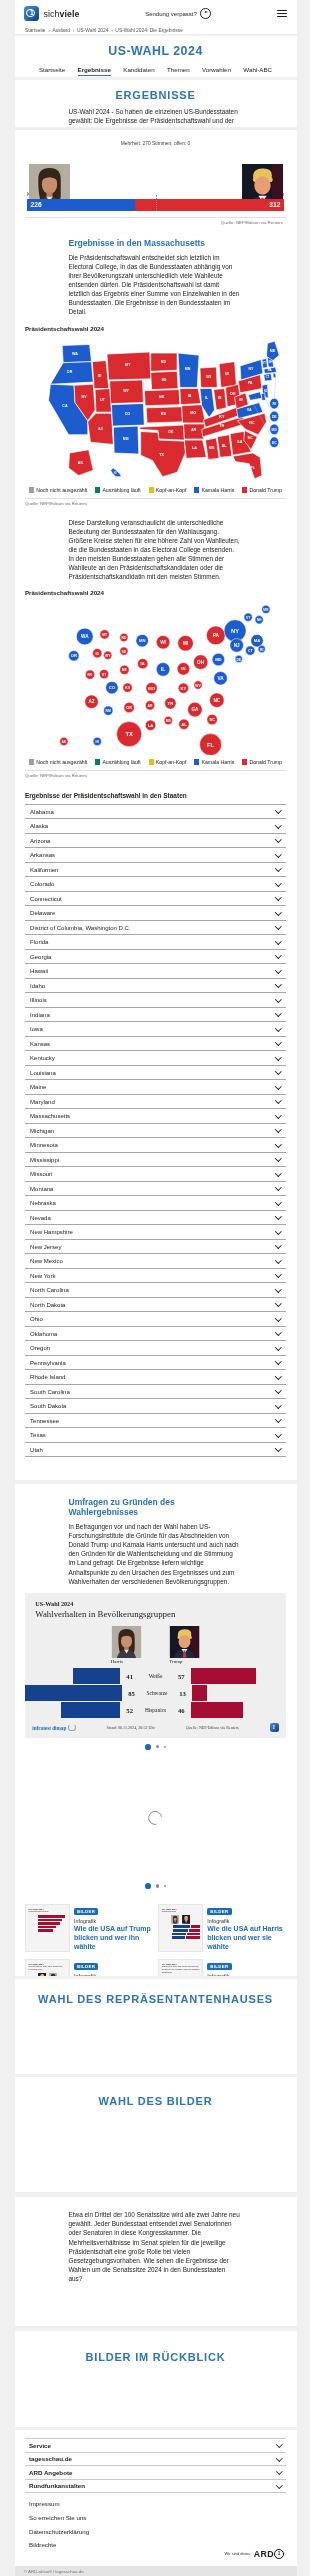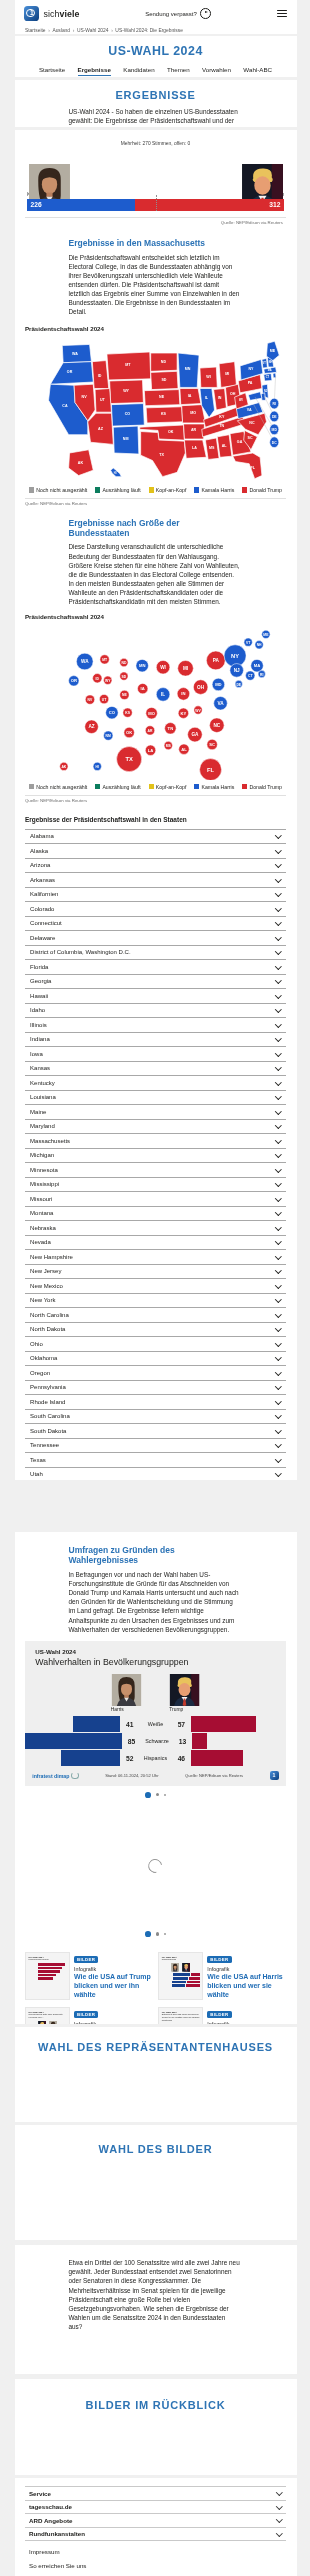--- a/index.html
+++ b/index.html
@@ -57,22 +57,22 @@
   svg polygon{stroke:#fff;stroke-width:1.4;}
   svg .co-line{stroke:#bbb;stroke-width:.8;fill:none;}
   svg text.bub{fill:#fff;font-weight:bold;text-anchor:middle;pointer-events:none;}
   svg text.co-t{fill:#fff;font-size:7.5px;font-weight:bold;text-anchor:middle;pointer-events:none;}
   
   .acc-title{font-size:6.5px;font-weight:bold;margin:0 0 5.2px 10.4px;}
   .acc{margin:0 10.4px;border-bottom:0.5px solid #a8a8a8;}
   .acc-row{height:13.5px;display:flex;align-items:center;justify-content:space-between;border-top:0.5px solid #a8a8a8;padding:0 5.2px;font-size:6px;cursor:pointer;}
   .chev{width:3.6px;height:3.6px;border-right:0.8px solid #1d1d1b;border-bottom:0.8px solid #1d1d1b;transform:rotate(45deg);margin-top:-2.1px;}
   
-  .polls{height:492px;margin-top:48px;}
-  .chartbox{margin:7.3px 10.4px 0 10.4px;background:#efefef;padding:7.3px 0 5.2px 0;}
+  .polls{height:492px;}
+  .chartbox{margin:7.3px 10.4px 0 10.4px;background:#efefef;padding:7.3px 0 5.2px 0;font-family:Liberation Serif, serif;}
   .cb-kicker{font-size:6.2px;font-weight:bold;margin-left:10.4px;}
   .cb-title{font-size:8.8px;margin:2.1px 0 0 10.4px;}
   .cb-photos{display:flex;justify-content:center;gap:27.5px;margin-top:6.2px;}
   .cb-photos .col{width:31px;}
   .cb-photos svg{width:31px;height:32px;display:block;}
   .cb-photos .pl{font-size:4.9px;margin-top:1.6px;}
   .demo-rows{margin-top:4.1px;}
   .demo-row{display:flex;align-items:center;height:15.5px;margin-bottom:1.6px;}
   .dr-left{width:103px;display:flex;justify-content:flex-end;}
   .dr-right{width:103px;}
@@ -335,21 +335,20 @@
       </span>
       <span class="leg-item">
         <i style="background: rgb(217, 43, 47);"></i>
         <span>Donald Trump</span>
       </span>
     </div>
   <div class="rule" style="margin-top:5.2px;"></div>
   <div class="src" style="margin:2.1px 0 0 10.4px;">Quelle: NEP/Edison via Reuters</div>
 
   <div class="txtcol" style="margin-top:11.4px;">
-    <div class="sub-h">Ergebnisse nach Größe der Bundesstaaten</div>
     <p class="para" style="margin-top:4.7px;">Diese Darstellung veranschaulicht die unterschiedliche Bedeutung der Bundesstaaten für den Wahlausgang. Größere Kreise stehen für eine höhere Zahl von Wahlleuten, die die Bundesstaaten in das Electoral College entsenden. In den meisten Bundesstaaten gehen alle Stimmen der Wahlleute an den Präsidentschaftskandidaten oder die Präsidentschaftskandidatin mit den meisten Stimmen.</p>
   </div>
   <div class="chart-lbl" style="margin-top:7.3px;">Präsidentschaftswahl 2024</div>
 
   <svg id="usbubbles" width="231" height="154" viewBox="0 0 440 295" style="display:block;margin:5.2px 0 0 31px;">
       <circle cx="420" cy="16" r="8" fill="#1d5ccd" stroke="#fff" stroke-width="1"></circle>
       <text x="420" y="19" class="bub" font-size="6.5">ME</text>
       <circle cx="386" cy="31" r="8" fill="#1d5ccd" stroke="#fff" stroke-width="1"></circle>
       <text x="386" y="34" class="bub" font-size="6.5">VT</text>
       <circle cx="407" cy="36" r="8" fill="#1d5ccd" stroke="#fff" stroke-width="1"></circle>

